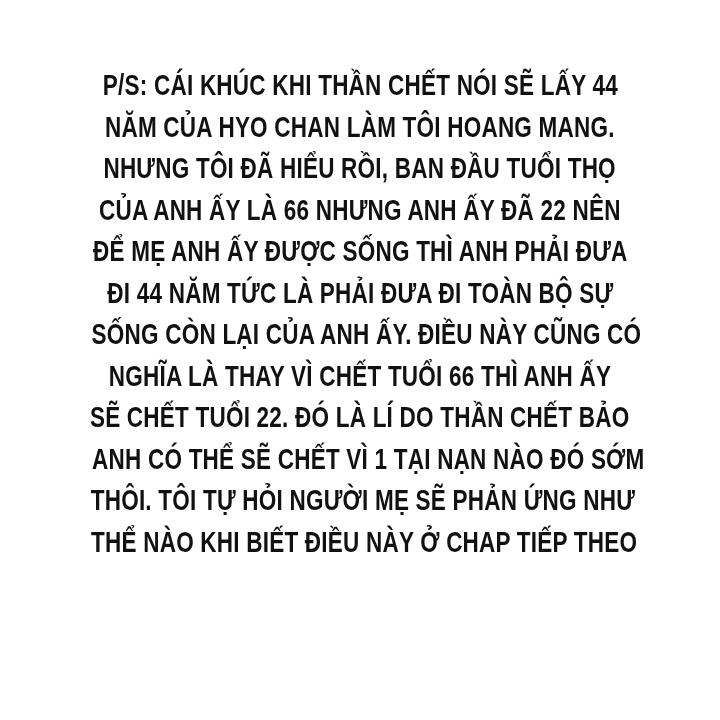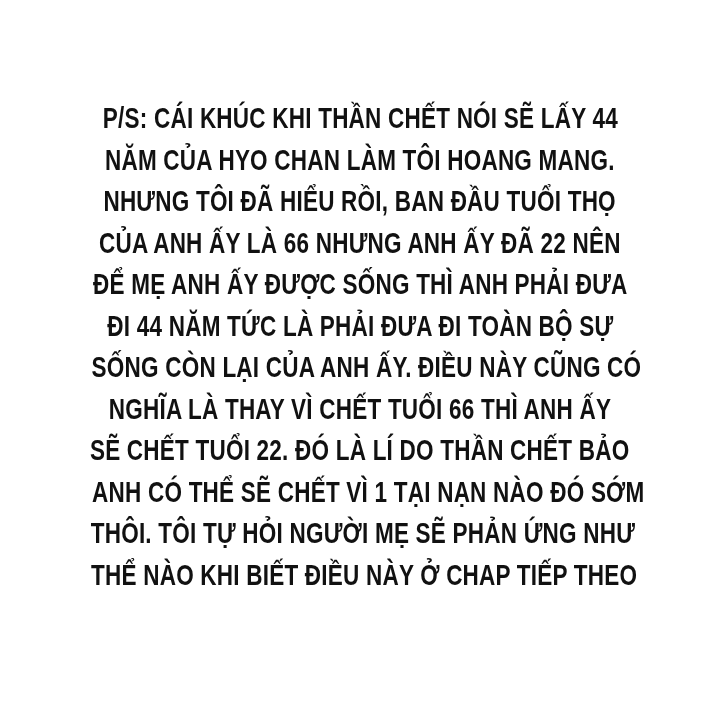--- a/index.html
+++ b/index.html
@@ -12,21 +12,20 @@
     background: #ffffff;
     overflow: hidden;
     position: relative;
     font-family: "Liberation Sans", sans-serif;
   }
   .note-block {
     position: absolute;
     top: 64px;
     left: 0;
     width: 720px;
-    margin-top: 33px;
   }
   .note-line {
     font-family: "Liberation Sans", sans-serif;
     font-weight: 700;
     font-size: 30px;
     line-height: 41.5px;
     color: #111111;
     white-space: nowrap;
     width: max-content;
     margin: 0 auto;

